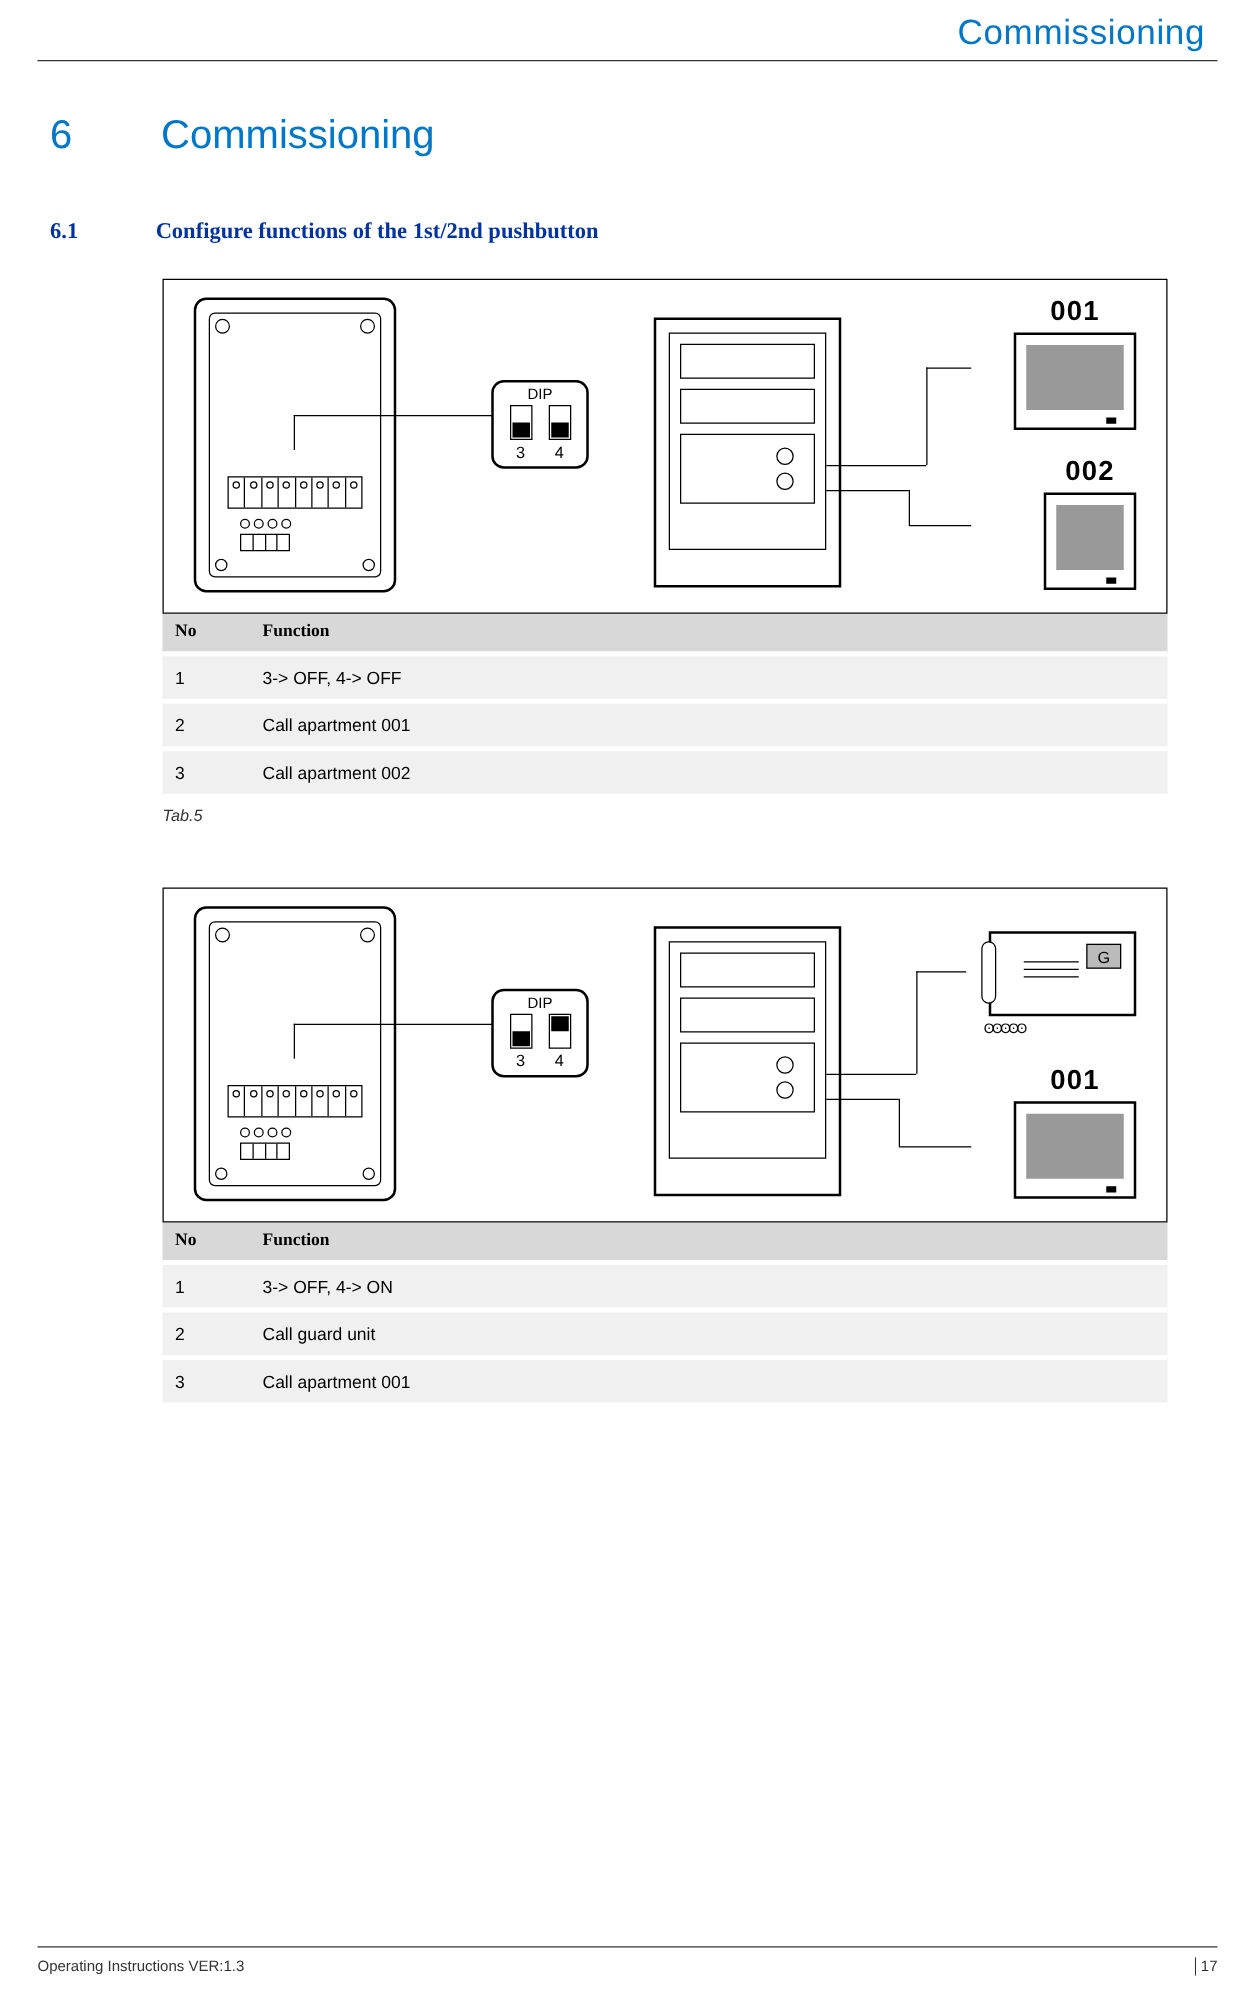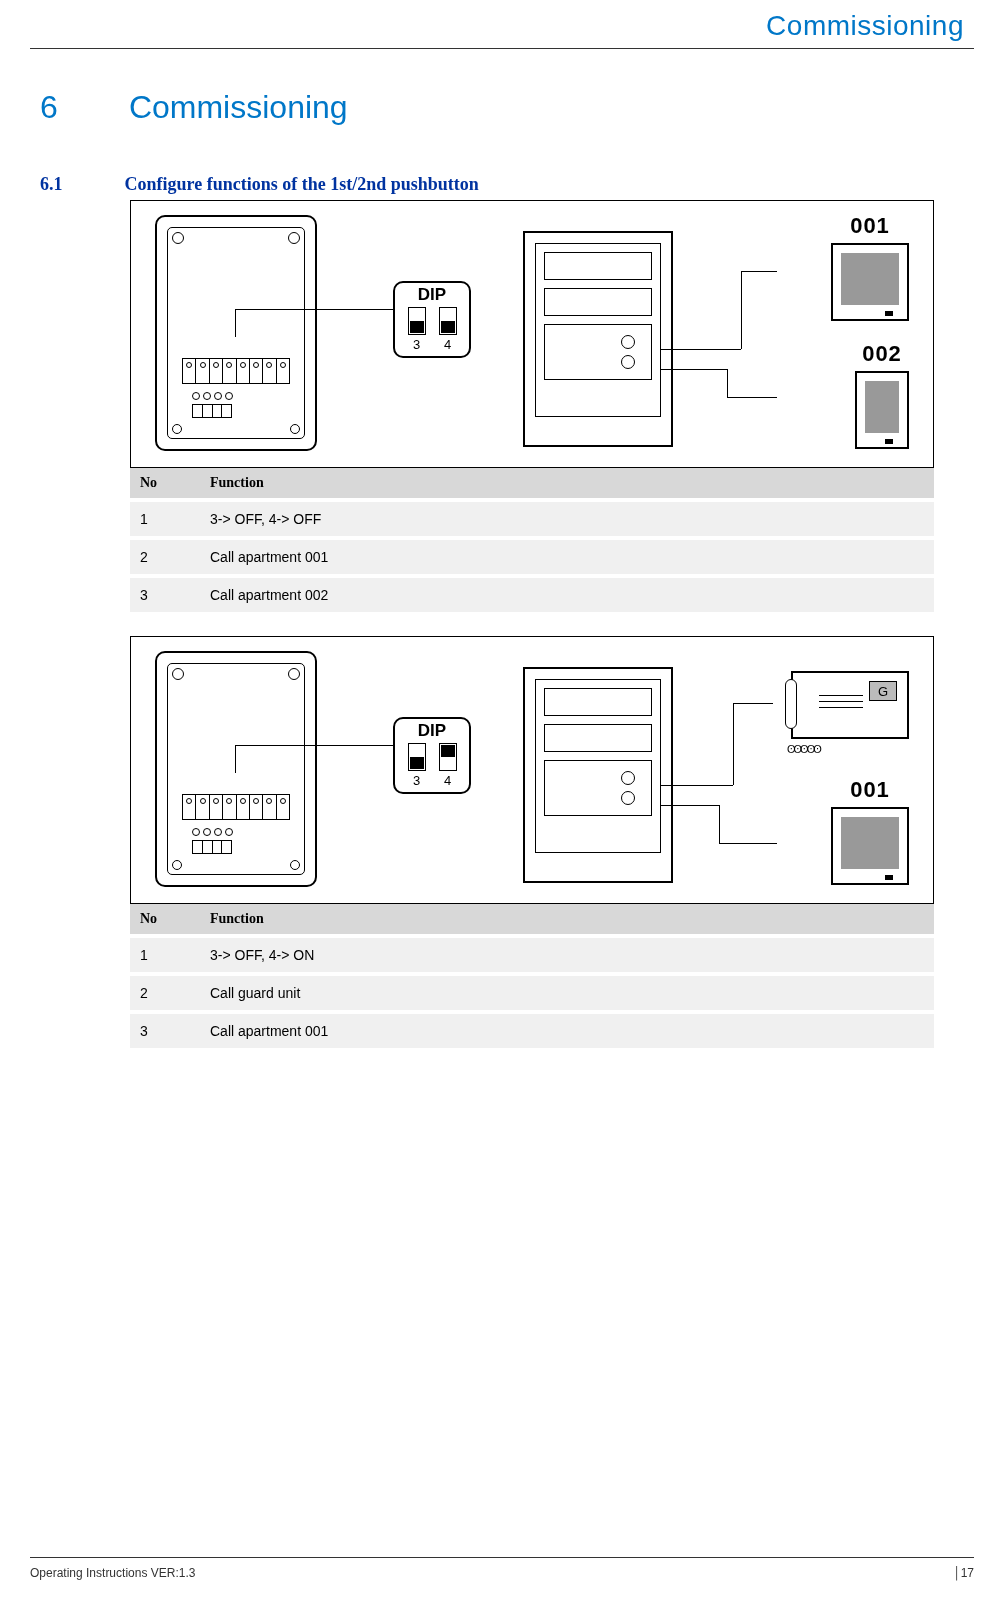--- a/index.html
+++ b/index.html
@@ -30,21 +30,21 @@
     font-size: 32px;
     font-weight: 400;
     margin-bottom: 48px;
     padding-left: 10px;
   }
   .chapter .num { display:inline-block; width: 80px; }
   .section {
     color: #0033a0;
     font-size: 18px;
     font-weight: bold;
-    margin-bottom: 5px;
+    margin-bottom: 28px;
     padding-left: 10px;
     font-family: "Times New Roman", serif;
   }
   .section .num { display:inline-block; width: 80px; font-weight: bold; }
 
   .content-indent { padding-left: 100px; padding-right: 40px; }
 
   .figure-frame {
     border: 1px solid #000;
     width: 100%;
@@ -156,21 +156,21 @@
   .wire1v{
     position:absolute; border-left:1.5px solid #000;
     left:104px; top:108px; height:28px;
   }
 
   .dip {
     position:absolute; left:262px; top:80px;
     width:78px; border:2px solid #000; border-radius:10px;
     text-align:center; padding:2px 6px 4px 6px; background:#fff;
   }
-  .dip-label{ font-size:17px; font-weight:700;text-align:center; }
+  .dip-label{ font-size:12px; font-weight:400;text-align:center; }
   .dip-sw-row{ display:flex; justify-content:space-around; margin:2px 0; }
   .dip-sw {
     width:18px; height:28px; border:1.5px solid #000; position:relative; background:#fff;
   }
   .dip-sw .knob{
     position:absolute; left:1px; right:1px; height:12px; background:#000;
   }
   .dip-sw.off .knob{ bottom:1px; }
   .dip-sw.on .knob{ top:1px; }
   .dip-num-row{ display:flex; justify-content:space-around; font-size:13px; }
@@ -188,21 +188,21 @@
     border:1.5px solid #000; flex:0 0 28px;
   }
   .panel-slot.big{ flex:0 0 56px; position:relative; }
   .panel-dots{
     position:absolute; right:16px; top:50%; transform:translateY(-50%);
     display:flex; flex-direction:column; gap:6px;
   }
   .panel-dots span{ width:14px;height:14px;border:1.5px solid #000;border-radius:50%;}
 
   .monitor {
-    position:absolute; width:78px;
+    position:absolute; width:98px;
   }
   .monitor .label{
     font-size:22px; font-weight:bold; font-family:Arial; letter-spacing:1px; text-align:center; margin-bottom:4px;
   }
   .monitor .frame{
     border:2px solid #000; height:78px; position:relative; background:#fff;
   }
   .monitor .screen{
     position:absolute; left:8px; right:8px; top:8px; bottom:14px; background:#999;
   }
@@ -352,20 +352,21 @@
       <tr>
         <td class="no-cell">2</td>
         <td>Call apartment 001</td>
       </tr>
       <tr>
         <td class="no-cell">3</td>
         <td>Call apartment 002</td>
       </tr>
     </tbody>
   </table>
+  <div class="caption">Tab.5</div>
 
   <div style="height:20px"></div>
 
   <div class="figure-frame">
     <div class="pcb">
       <div class="pcb-inner">
         <span class="pcb-corner-bl"></span>
           <span class="pcb-corner-br"></span>
         <div class="terminal-strip">
           <span></span>

